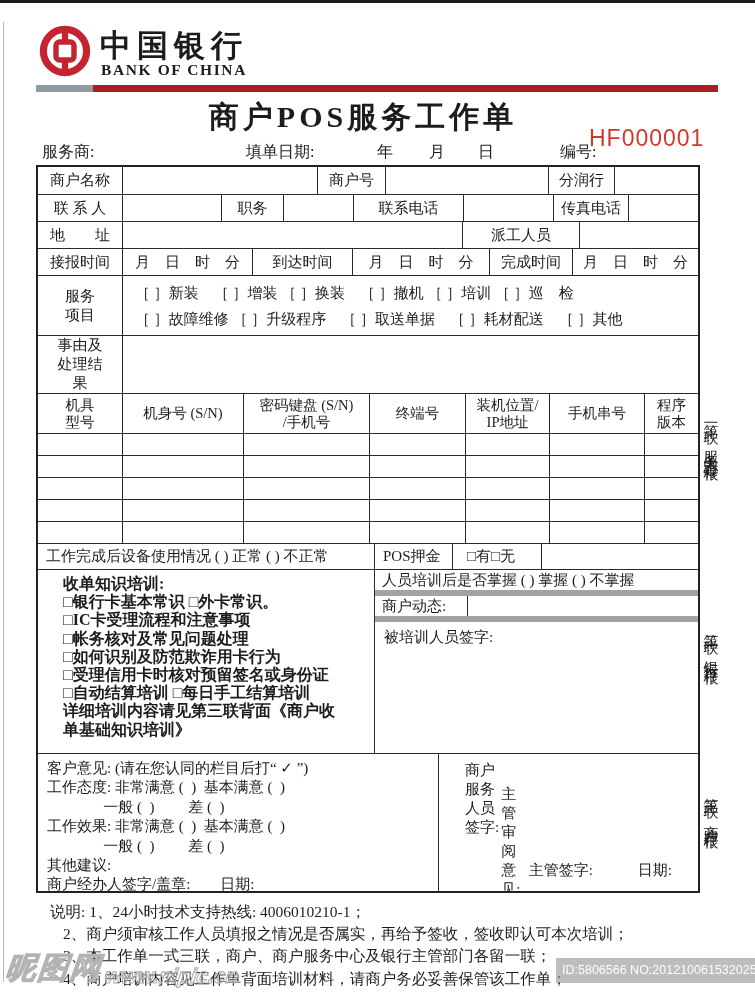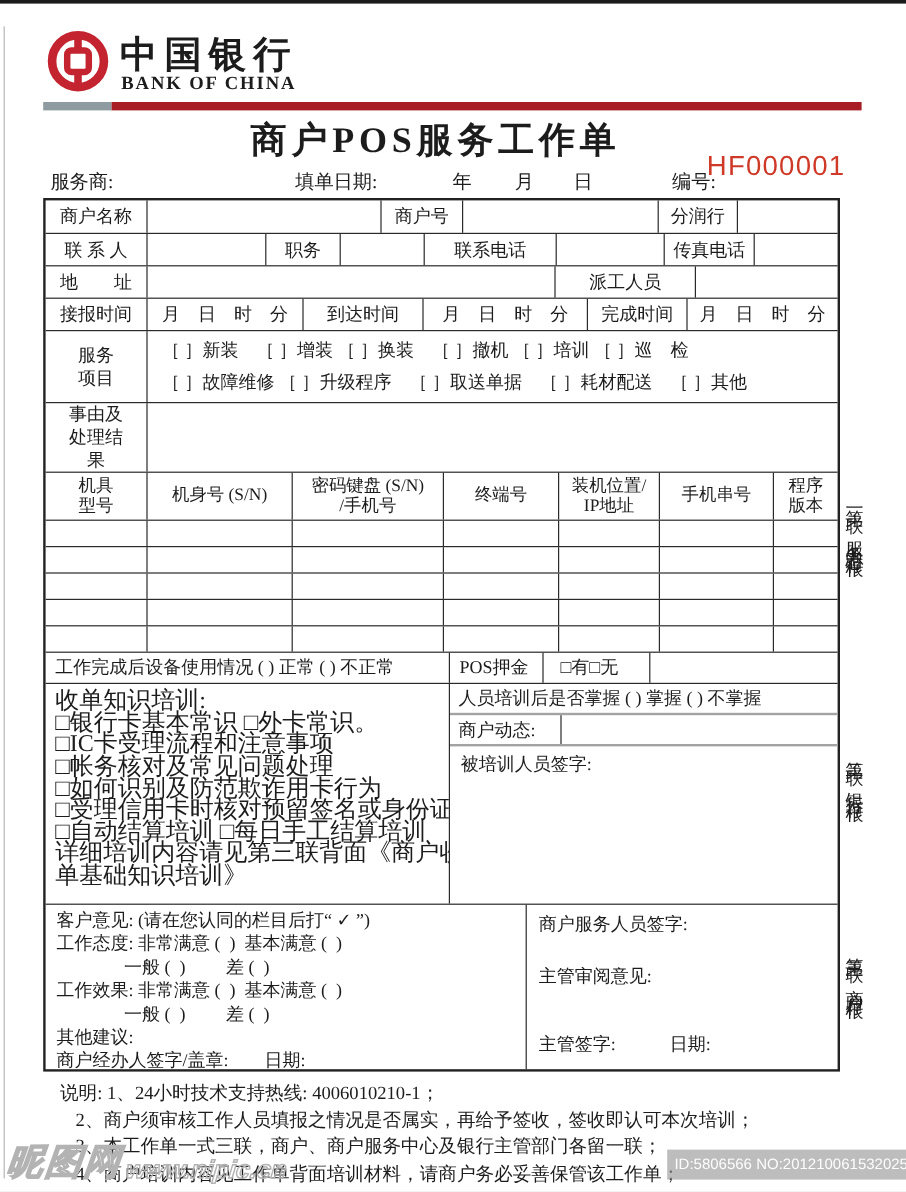--- a/index.html
+++ b/index.html
@@ -27,28 +27,28 @@
         overflow:hidden;font-size:15px;}
   .cell:first-child{border-left:none;}
   .lbl{justify-content:center;text-align:center;}
   .pad{padding-left:8px;}
   .pre{white-space:pre;}
   .h27{height:27px;} .h60{height:60px;} .h58{height:58px;} .h40{height:40px;}
   .h22{height:22px;} .h26{height:26px;} .h184{height:184px;} .h138{height:138px;}
   .svc-lines{flex-direction:column;align-items:flex-start;justify-content:center;
              padding-left:12px;line-height:26px;font-size:15px;}
   .mhead{font-size:14.5px;line-height:17px;justify-content:center;text-align:center;white-space:pre;}
-  .train-cell{display:block;padding:5px 8px;font-size:20px;line-height:18.2px;}
+  .train-cell{display:block;padding:5px 25px;font-size:16px;line-height:18.2px;font-weight:bold;}
   .train-cell div{white-space:nowrap;}
   .rsub{flex-direction:column;align-items:stretch;padding:0;}
-  .rsub-row{display:flex;box-sizing:border-box;border-bottom:2px solid #a3a3a3;height:26px;align-items:center;}
+  .rsub-row{display:flex;box-sizing:border-box;border-bottom:6px solid #a3a3a3;height:26px;align-items:center;}
   .rsub-rest{flex:1;display:block;padding:6px 9px;font-size:15px;}
   .fb-left{display:block;padding:5px 9px;font-size:15px;line-height:19.4px;}
   .fb-left div{white-space:pre;}
-  .fb-right{display:flex;flex-direction:column;padding:7px 10px;align-items:flex-start;font-size:15px;}
+  .fb-right{display:flex;flex-direction:row;padding:7px 26px;align-items:flex-start;font-size:15px;}
   .fb-right .gap1{margin-top:24px;}
   .fb-right .last{margin-top:auto;padding-bottom:4px;white-space:pre;}
   
   .notes{left:50px;top:901px;width:650px;font-size:15.5px;line-height:22.2px;}
   .notes div{white-space:nowrap;}
   .notes .ind{margin-left:13px;}
   
   .stub{writing-mode:vertical-rl;font-size:15px;letter-spacing:3px;left:701px;white-space:nowrap;}
   .stub1{top:412px;} .stub2{top:622px;} .stub3{top:786px;}
   

